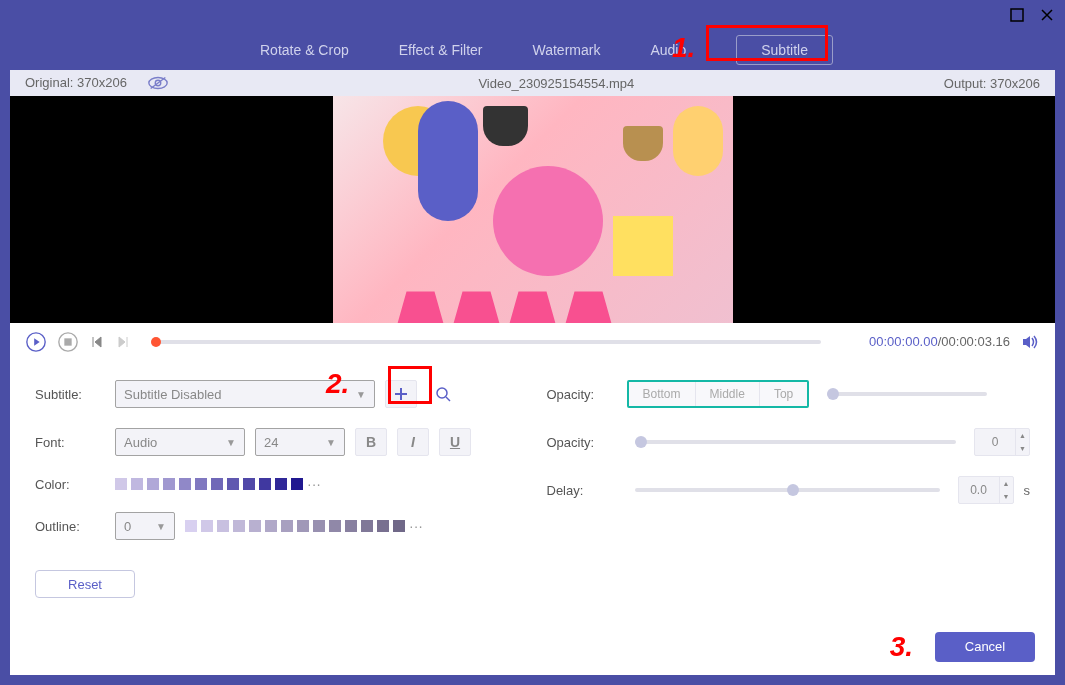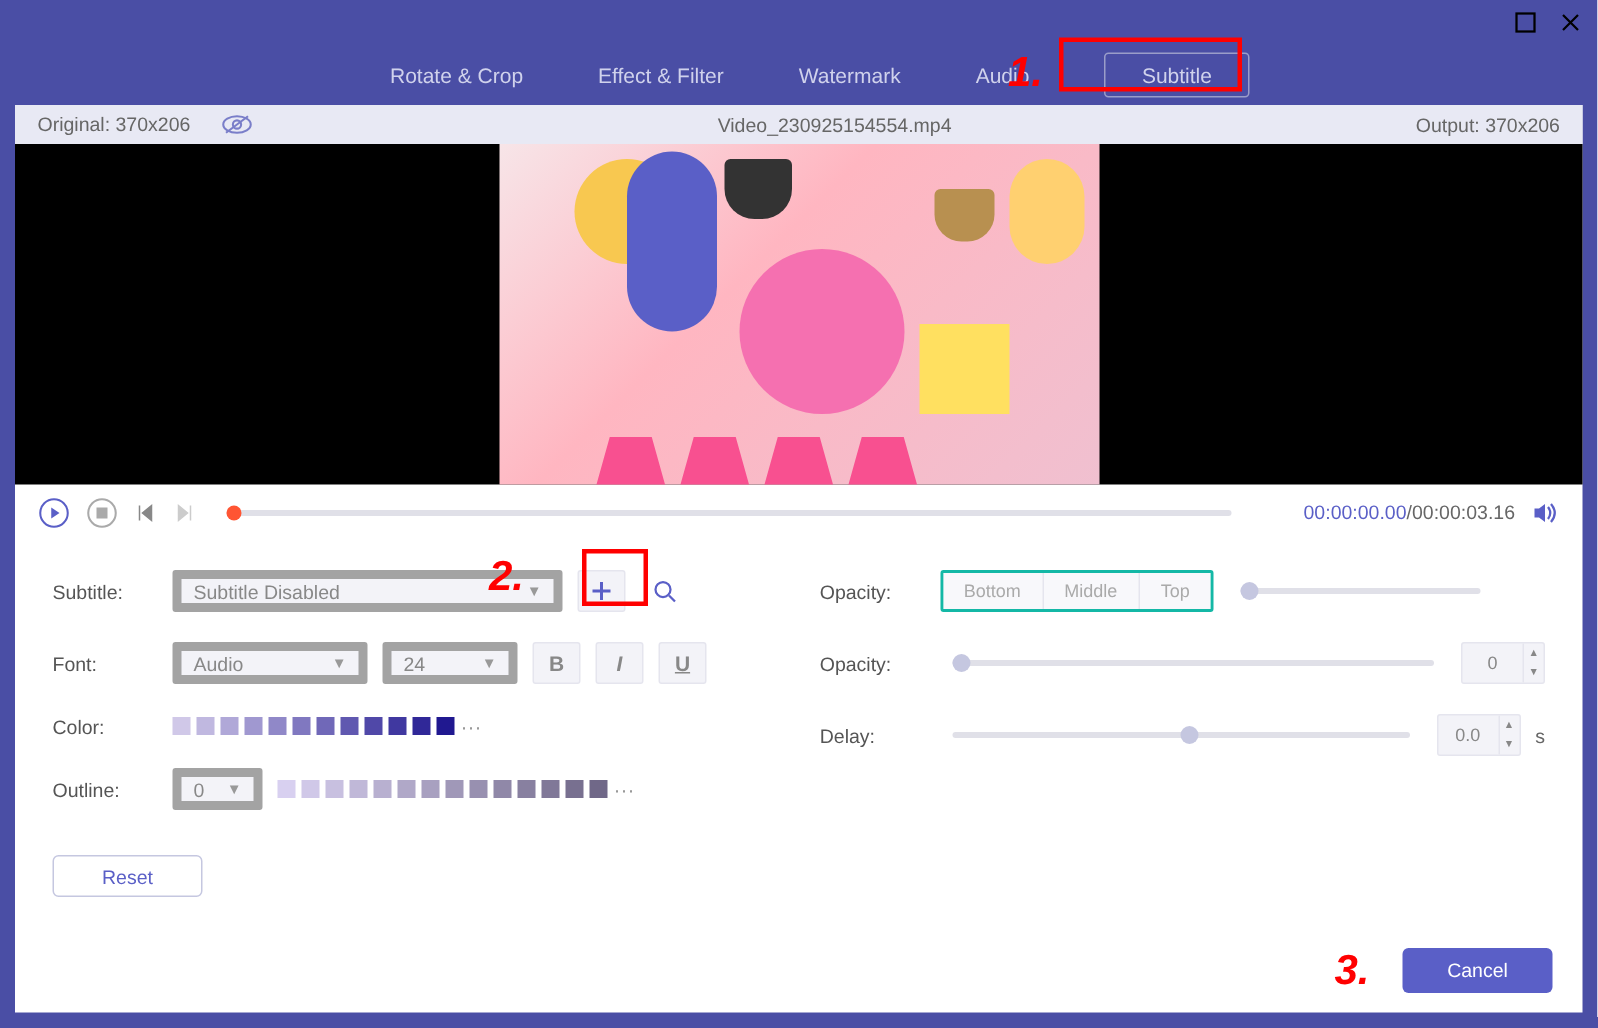--- a/index.html
+++ b/index.html
@@ -24,21 +24,21 @@
   .timeline { flex: 1; height: 4px; background: #e0e0e8; margin: 0 10px; position: relative; border-radius: 2px; }
   .timeline-dot { position: absolute; left: 0; top: -3px; width: 10px; height: 10px; background: #ff5533; border-radius: 50%; }
   .time-text { font-size: 13px; margin-left: 28px; }
   .time-cur { color: #5a5fc7; }
   .time-tot { color: #666; }
   .vol-icon { width: 20px; height: 20px; cursor: pointer; }
   .form-area { flex: 1; padding: 20px 25px; display: flex; gap: 28px; position: relative; }
   .form-col { flex: 1; display: flex; flex-direction: column; gap: 20px; }
   .form-row { display: flex; align-items: center; gap: 10px; }
   .label { width: 70px; font-size: 13px; color: #555; }
-  .select { background: #f3f3f8; border: 6px solid #a3a3a3; height: 28px; padding: 0 8px; font-size: 13px; color: #888; display: flex; align-items: center; justify-content: space-between; cursor: pointer; border-radius: 2px; }
+  .select { background: #f3f3f8; border: 1px solid #a3a3a3; height: 28px; padding: 0 8px; font-size: 13px; color: #888; display: flex; align-items: center; justify-content: space-between; cursor: pointer; border-radius: 2px; }
   .select-sub { width: 260px; }
   .select-font { width: 130px; }
   .select-size { width: 90px; }
   .select-sm { width: 60px; }
   .caret { font-size: 10px; color: #999; }
   .icon-btn { width: 32px; height: 28px; background: #f3f3f8; border: 1px solid #e5e5ee; display: flex; align-items: center; justify-content: center; cursor: pointer; border-radius: 2px; }
   .icon-btn svg { width: 16px; height: 16px; }
   .style-btn { width: 32px; height: 28px; background: #f3f3f8; border: 1px solid #e5e5ee; display: flex; align-items: center; justify-content: center; cursor: pointer; font-weight: bold; color: #888; font-size: 14px; border-radius: 2px; }
   .swatches { display: flex; gap: 4px; align-items: center; }
   .sw { width: 12px; height: 12px; cursor: pointer; }

